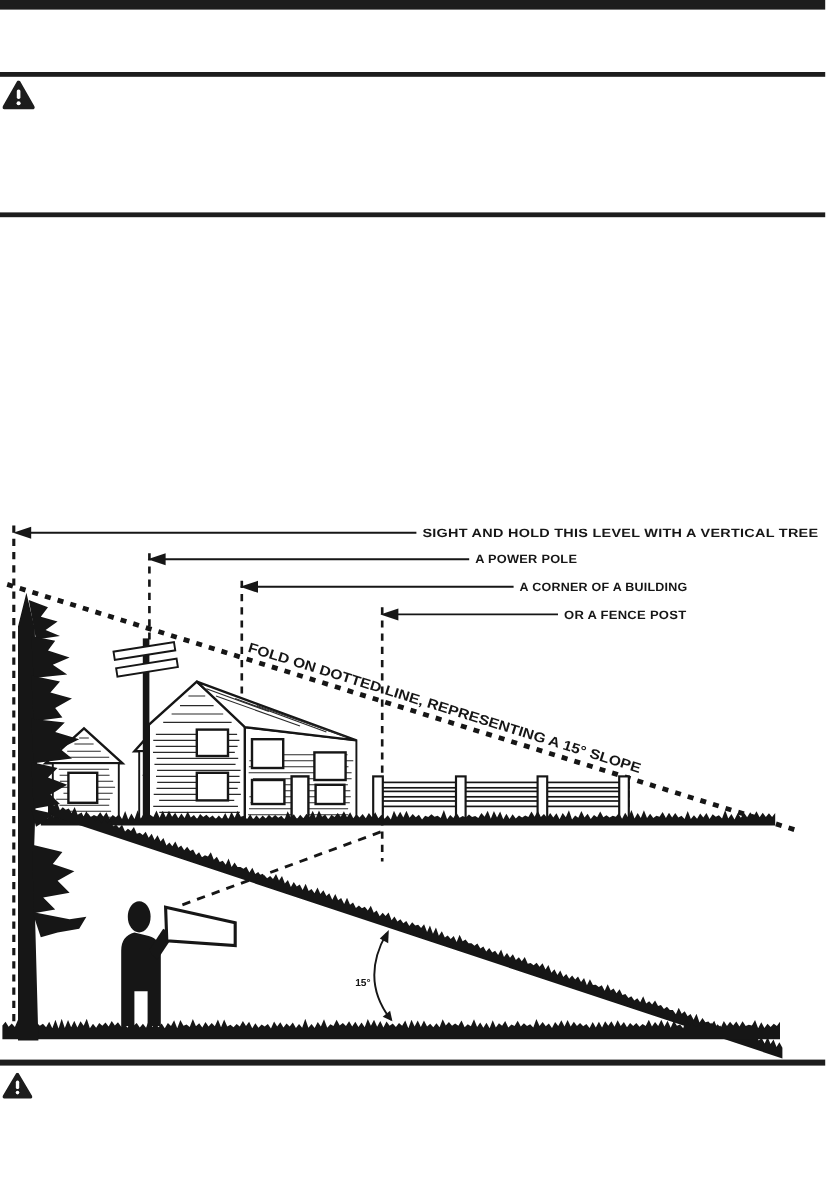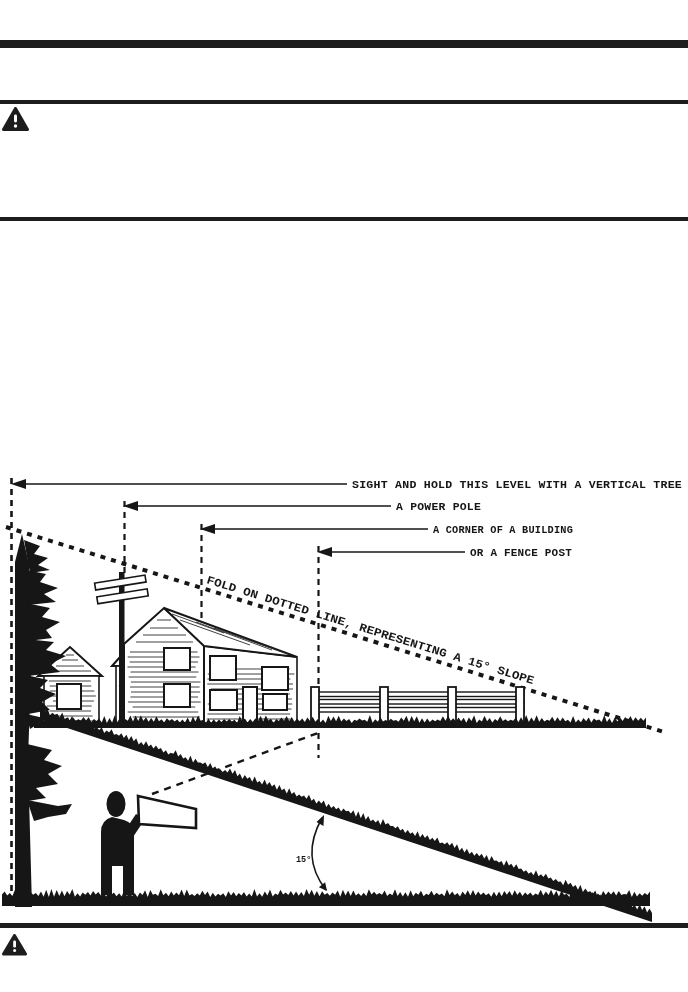--- a/index.html
+++ b/index.html
@@ -1,17 +1,17 @@
 <!DOCTYPE html>
 <html><head>
 <meta charset="utf-8">
 <style>
   html,body{margin:0;padding:0;background:#fff;}
   .page{position:relative;width:688px;height:920px;background:#ffffff;overflow:hidden;
-        font-family:Liberation Mono, monospace;margin-top:40px;}
+        font-family:Liberation Sans, sans-serif;}
   .rule{position:absolute;left:0;width:688px;background:#1d1d1d;}
   .rule-top-bar{top:0;height:8px;}
   .rule-1{top:60px;height:4px;}
   .rule-2{top:177px;height:4px;}
   .rule-3{top:883px;height:5px;}
   .rule-4{top:961px;height:5px;}
   .rule-5{top:986px;height:4px;}
   .warn{position:absolute;}
   .warn-top{left:2px;top:67px;}
   .warn-bottom{left:2px;top:894px;}

